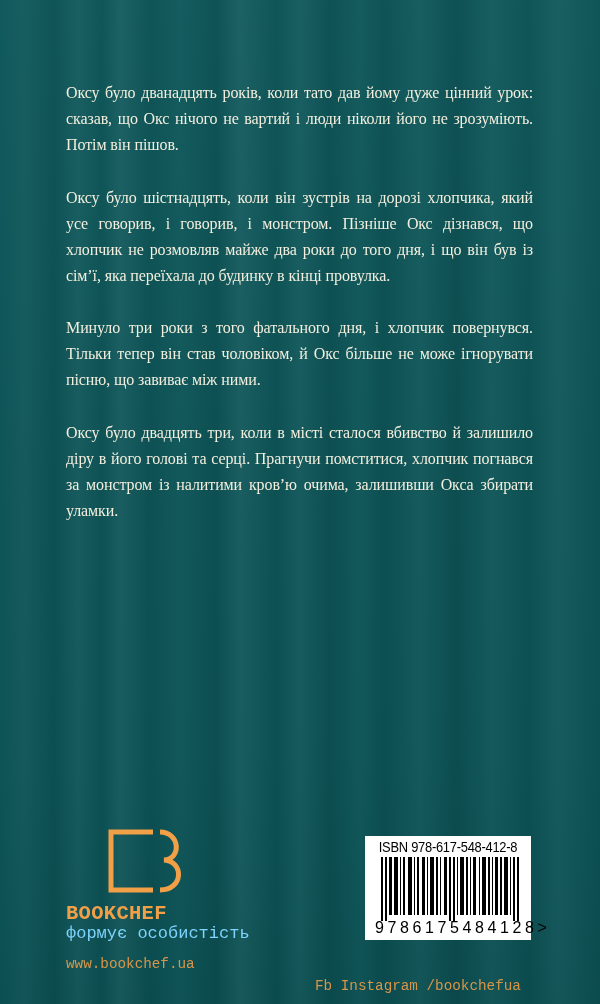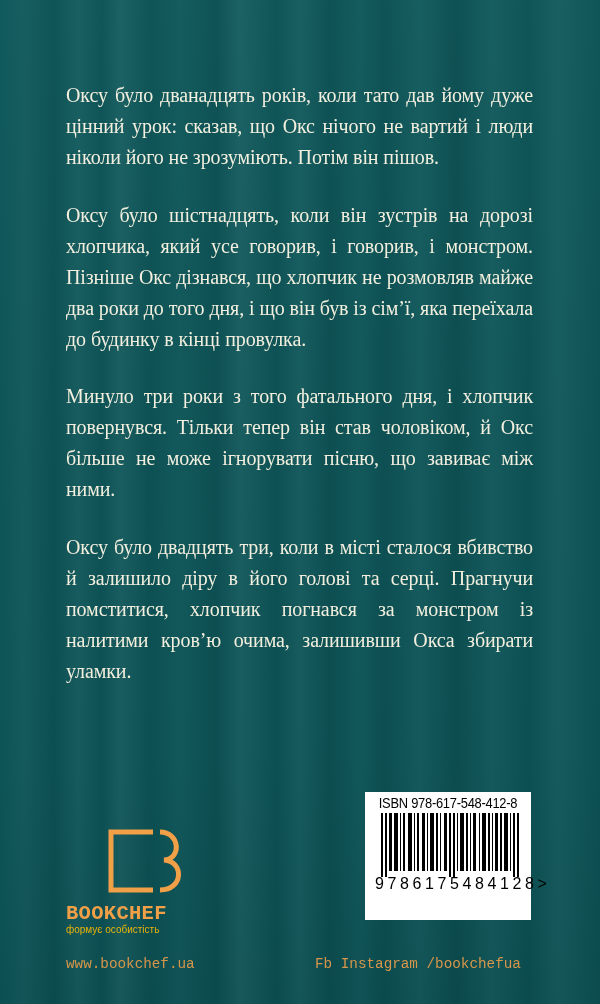--- a/index.html
+++ b/index.html
@@ -16,58 +16,58 @@
         rgba(255,255,255,0.04) 13%, rgba(0,0,0,0.04) 17%, rgba(255,255,255,0.05) 20%,
         rgba(0,0,0,0.05) 25%, rgba(255,255,255,0.02) 30%, rgba(0,0,0,0.07) 36%,
         rgba(255,255,255,0.05) 40%, rgba(0,0,0,0.05) 46%, rgba(255,255,255,0.04) 50%,
         rgba(0,0,0,0.08) 55%, rgba(255,255,255,0.02) 60%, rgba(0,0,0,0.07) 64%,
         rgba(255,255,255,0.03) 70%, rgba(0,0,0,0.09) 76%, rgba(255,255,255,0.03) 82%,
         rgba(0,0,0,0.05) 88%, rgba(255,255,255,0.04) 93%, rgba(0,0,0,0.05) 100%),
       linear-gradient(180deg, #10595c 0%, #0e5558 45%, #0d5457 75%, #0b4f52 100%);
   }
   .content { position:absolute; left:66px; top:80px; width:467px; }
   .para {
-    color:#f3efde; font-size:20px; line-height:31px;
+    color:#f3efde; font-size:16px; line-height:26px;
     text-align:justify; margin:0 0 26.5px 0;
     font-family:"Liberation Serif", serif;
     letter-spacing:-0.1px;
   }
   .logo { position:absolute; left:66px; top:826px; width:180px; }
   .logo-mark { position:absolute; left:42px; top:3px; width:80px; height:64px; }
   .logo-name {
     position:absolute; left:0; top:76px;
     color:#f2a047; font-family:Liberation Mono, monospace; font-weight:bold;
     font-size:20.5px; letter-spacing:0.3px; white-space:nowrap;
   }
   .logo-tag {
     position:absolute; left:0; top:98px;
-    color:#eab308; font-family:Liberation Sans, sans-serif;
-    font-size:10px; white-space:nowrap;
+    color:#7dd3fc; font-family:Liberation Mono, monospace;
+    font-size:17px; white-space:nowrap;
   }
   .isbn-box {
-    position:absolute; left:365px; top:792px; width:166px; height:128px;
+    position:absolute; left:365px; top:836px; width:166px; height:104px;
     background:#ffffff;
   }
   .isbn-text {
     position:absolute; left:0; right:0; top:2px; text-align:center;
     font-family:"Liberation Sans", sans-serif; font-size:15px; color:#000;
     transform:scaleX(0.86); letter-spacing:-0.3px;
   }
   .barcode { position:absolute; left:16px; top:21px; width:140px; height:64px; }
   .isbn-digits {
     position:absolute; left:10px; top:83px; width:150px;
     font-family:"Liberation Sans", sans-serif; font-size:16px; color:#000;
     letter-spacing:3.6px; white-space:nowrap;
   }
   .footer-left, .footer-right {
     position:absolute; top:956px; color:#d7964a;
     font-family:Liberation Mono, monospace; font-size:14.3px; white-space:nowrap;
   }
   .footer-left { left:66px; }
-  .footer-right { left:315px; }
+  .footer-right { left:315px;margin-top:22px; }
 </style>
 </head>
 <body>
 
 <div class="bg"></div>
 
 <div class="content">
   <p class="para">Оксу було дванадцять років, коли тато дав йому дуже цінний урок: сказав, що Окс нічого не вартий і люди ніколи його не зрозуміють. Потім він пішов.</p>
   <p class="para">Оксу було шістнадцять, коли він зустрів на дорозі хлопчика, який усе говорив, і говорив, і монстром. Пізніше Окс дізнався, що хлопчик не розмовляв майже два роки до того дня, і що він був із сім’ї, яка переїхала до будинку в кінці провулка.</p>
   <p class="para">Минуло три роки з того фатального дня, і хлопчик повернувся. Тільки тепер він став чоловіком, й Окс більше не може ігнорувати пісню, що завиває між ними.</p>

